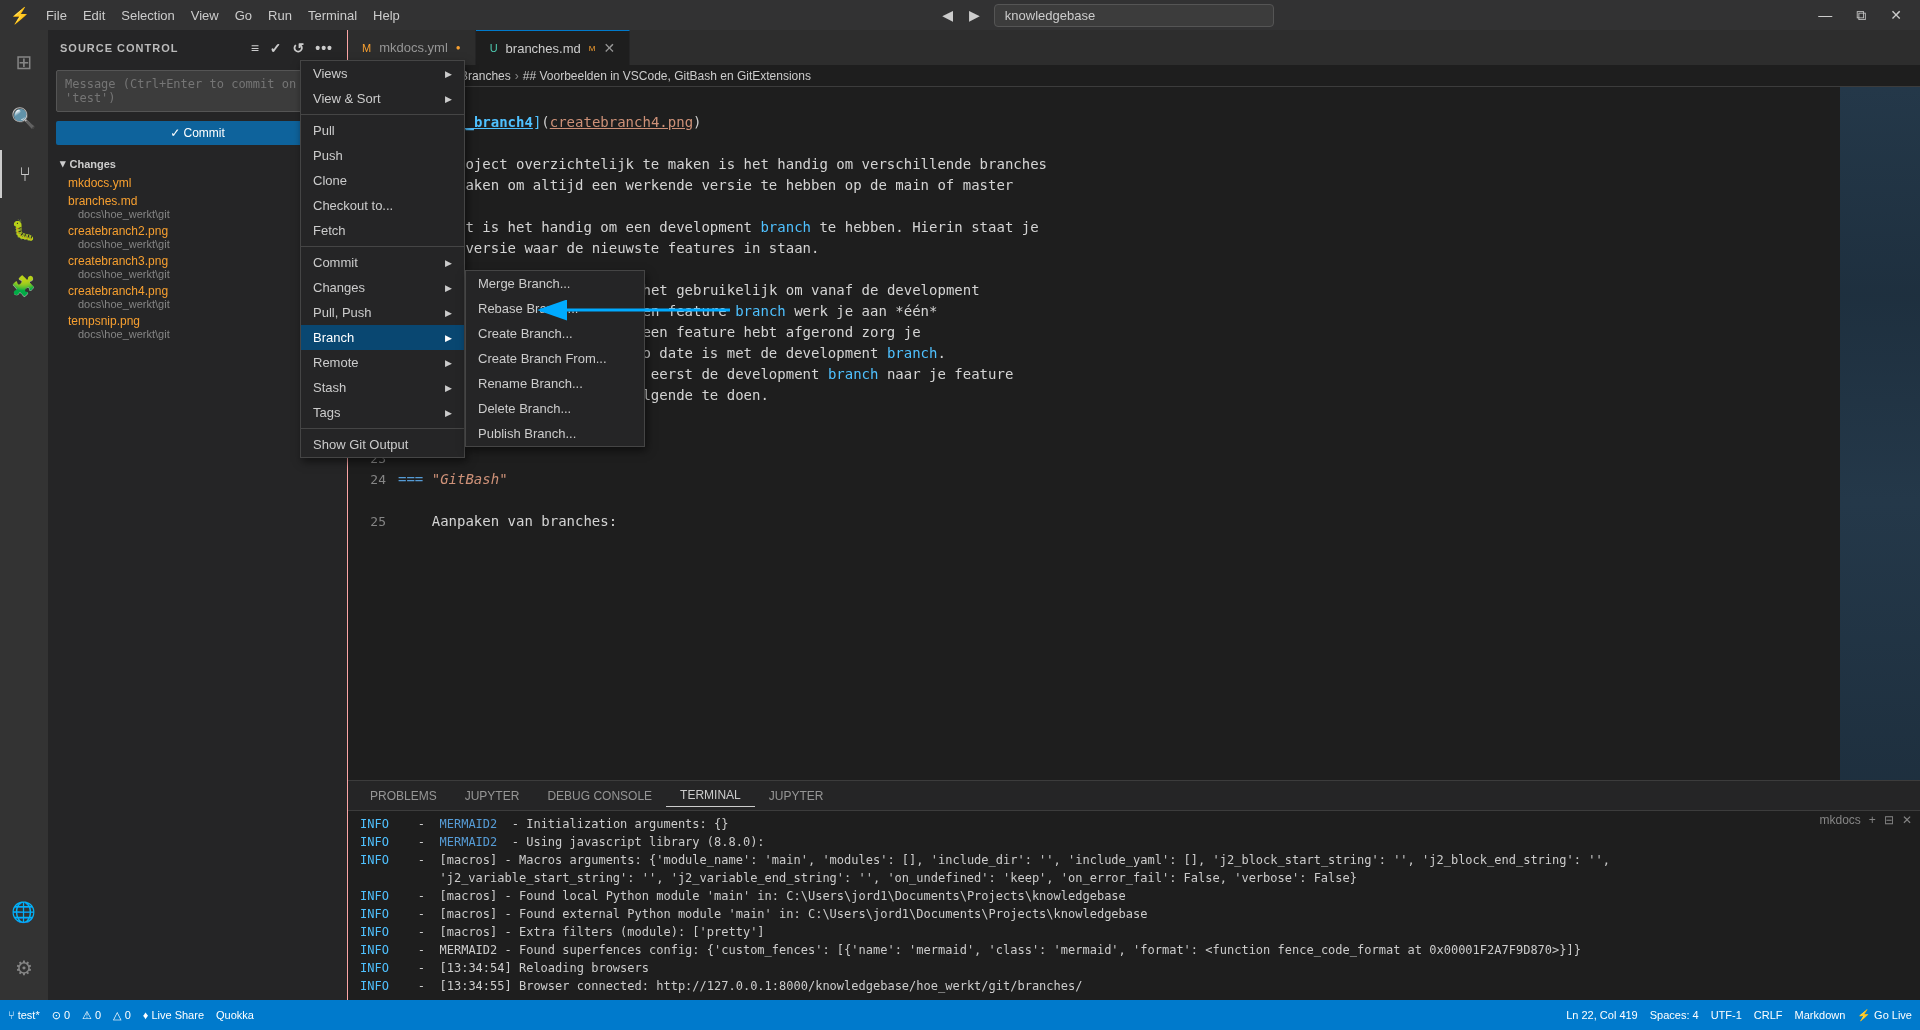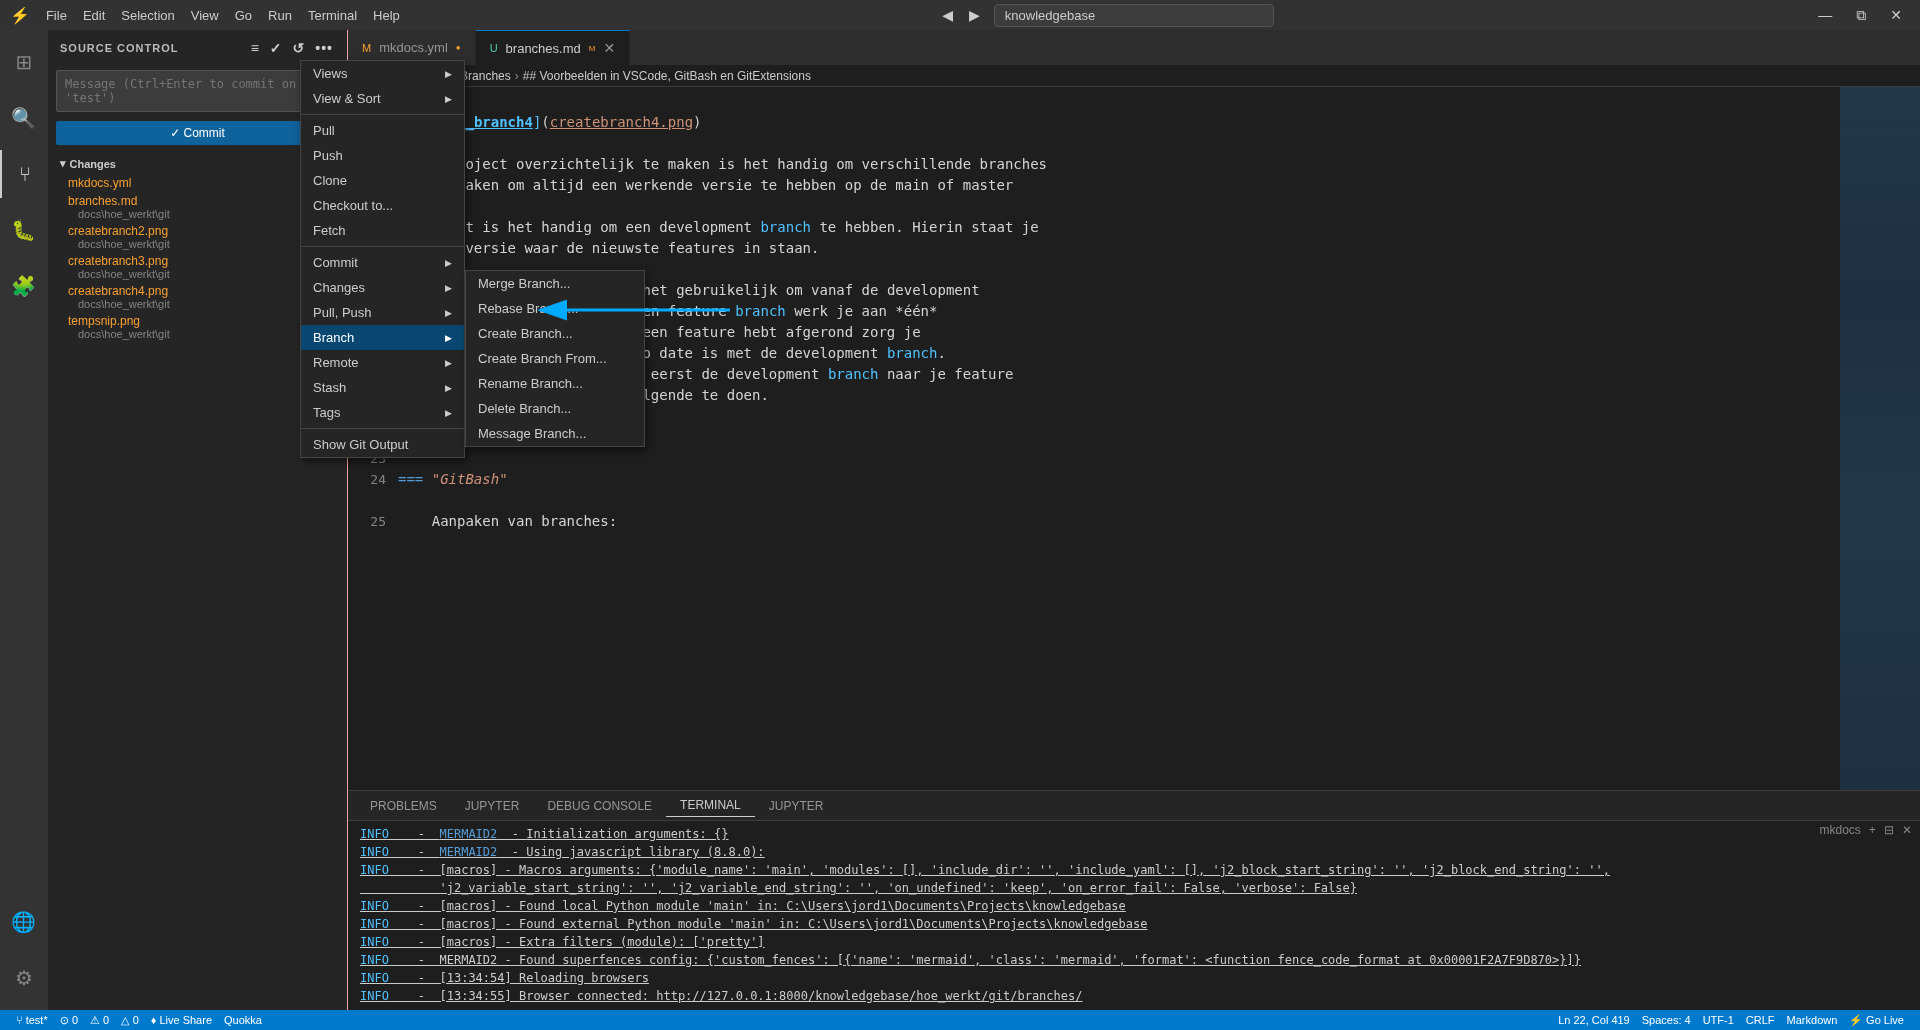--- a/index.html
+++ b/index.html
@@ -396,33 +396,32 @@
       flex: 1;
       padding: 4px 12px;
       font-family: 'Consolas', monospace;
       font-size: 12px;
       color: #cccccc;
       overflow: hidden;
     }
     .term-line {
       line-height: 18px;
       white-space: pre;
-      text-decoration: underline;
     }
     .term-info { color: #4fc1ff; }
     .term-label { color: #569cd6; }
 
     
     .status-bar {
-      height: 20px;
+      height: 30px;
       background: #007acc;
       display: flex;
       align-items: center;
       justify-content: space-between;
-      padding: 0 16px;
+      padding: 0 8px;
       font-size: 11px;
       color: white;
       flex-shrink: 0;
     }
     .status-left { display: flex; align-items: center; gap: 12px; }
     .status-right { display: flex; align-items: center; gap: 12px; }
     .status-item { cursor: pointer; display: flex; align-items: center; gap: 3px; }
 
     
     .minimap {
@@ -597,21 +596,21 @@
     <div class="ctx-item">
         <span>Create Branch From...</span>
       </div>
     <div class="ctx-item">
         <span>Rename Branch...</span>
       </div>
     <div class="ctx-item">
         <span>Delete Branch...</span>
       </div>
     <div class="ctx-item">
-        <span>Message Branch...</span>
+        <span>Publish Branch...</span>
       </div>
   </div>
 
   <div class="arrow-annotation">
     <svg width="200" height="30">
       <defs>
         <marker id="arrowhead" markerWidth="10" markerHeight="7" refX="9" refY="3.5" orient="auto">
           <polygon points="0 0, 10 3.5, 0 7" fill="#00aaff"></polygon>
         </marker>
       </defs>

